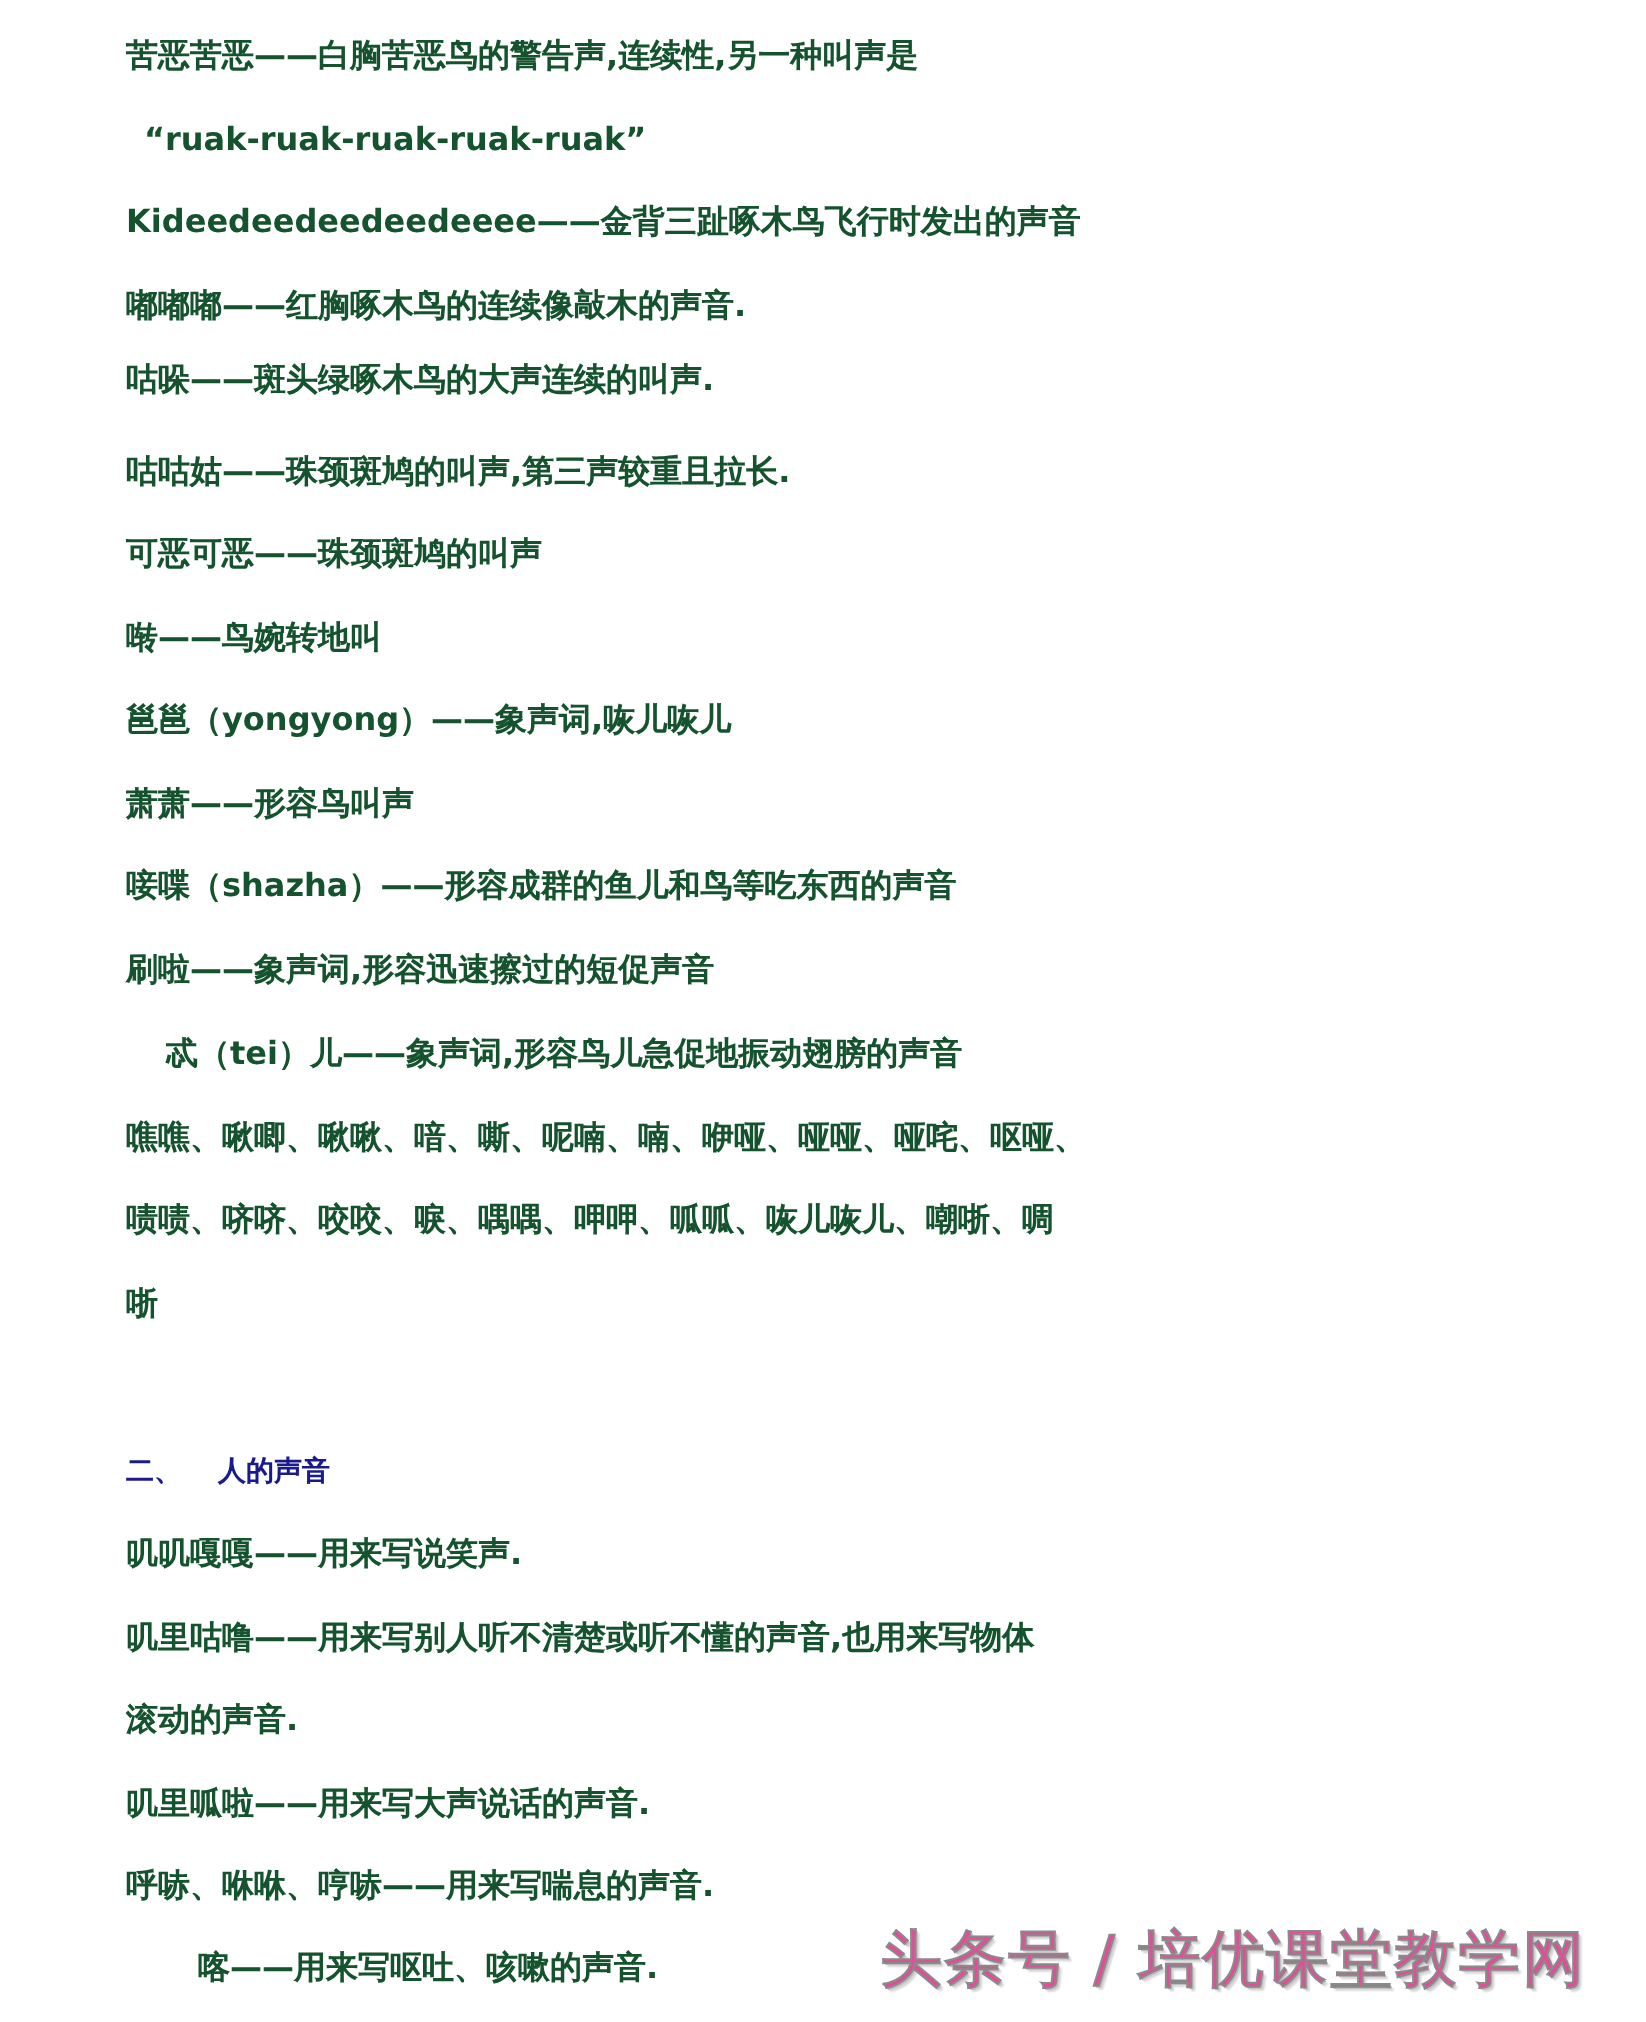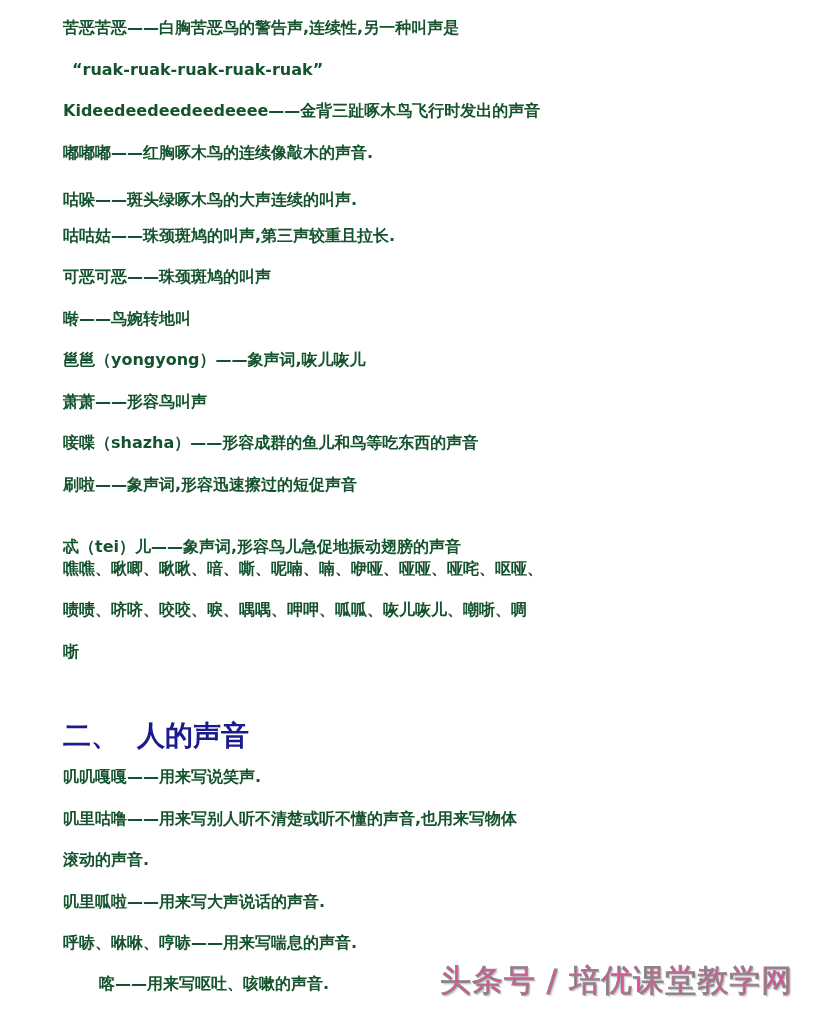--- a/index.html
+++ b/index.html
@@ -31,21 +31,21 @@
       white-space: nowrap;
       letter-spacing: 0px;
       color: #14532d;
     }
     .line.indent {
       left: 72px;
     }
     .heading {
       position: absolute;
       left: 63px;
-      font-size: 28px;
+      font-size: 14px;
       font-weight: bold;
       line-height: 28px;
       white-space: nowrap;
       color: #1a1a8c;
     }
     .heading .num {
       margin-right: 18px;
     }
     .watermark {
       position: absolute;
@@ -64,29 +64,29 @@
 </head>
 <body>
 
 <div class="page">
 
   <div>
     <div class="line" style="top:14px;">苦恶苦恶——白胸苦恶鸟的警告声,连续性,另一种叫声是</div>
     <div class="line indent" style="top:56px;">“ruak-ruak-ruak-ruak-ruak”</div>
     <div class="line" style="top:97px;">Kideedeedeedeedeeee——金背三趾啄木鸟飞行时发出的声音</div>
     <div class="line" style="top:139px;">嘟嘟嘟——红胸啄木鸟的连续像敲木的声音.</div>
-    <div class="line" style="top:186px;">咕哚——斑头绿啄木鸟的大声连续的叫声.</div>
+    <div class="line" style="top:176px;">咕哚——斑头绿啄木鸟的大声连续的叫声.</div>
     <div class="line" style="top:222px;text-align:center;">咕咕姑——珠颈斑鸠的叫声,第三声较重且拉长.</div>
     <div class="line" style="top:263px;">可恶可恶——珠颈斑鸠的叫声</div>
     <div class="line" style="top:305px;">啭——鸟婉转地叫</div>
     <div class="line" style="top:346px;">邕邕（yongyong）——象声词,咴儿咴儿</div>
     <div class="line" style="top:388px;">萧萧——形容鸟叫声</div>
     <div class="line" style="top:429px;">唼喋（shazha）——形容成群的鱼儿和鸟等吃东西的声音</div>
     <div class="line" style="top:471px;">刷啦——象声词,形容迅速擦过的短促声音</div>
-    <div class="line" style="top:533px;">忒（tei）儿——象声词,形容鸟儿急促地振动翅膀的声音</div>
+    <div class="line" style="top:513px;margin-left:20px;">忒（tei）儿——象声词,形容鸟儿急促地振动翅膀的声音</div>
     <div class="line" style="top:555px;">噍噍、啾唧、啾啾、喑、嘶、呢喃、喃、咿哑、哑哑、哑咤、呕哑、</div>
     <div class="line" style="top:596px;">啧啧、哜哜、咬咬、唳、喁喁、呷呷、呱呱、咴儿咴儿、嘲哳、啁</div>
     <div class="line" style="top:638px;">哳</div>
   </div>
 
   <div>
     <div class="heading" style="top:722px;">
       <span class="num">二、</span><span>人的声音</span>
     </div>
     <div class="line" style="top:763px;">叽叽嘎嘎——用来写说笑声.</div>

